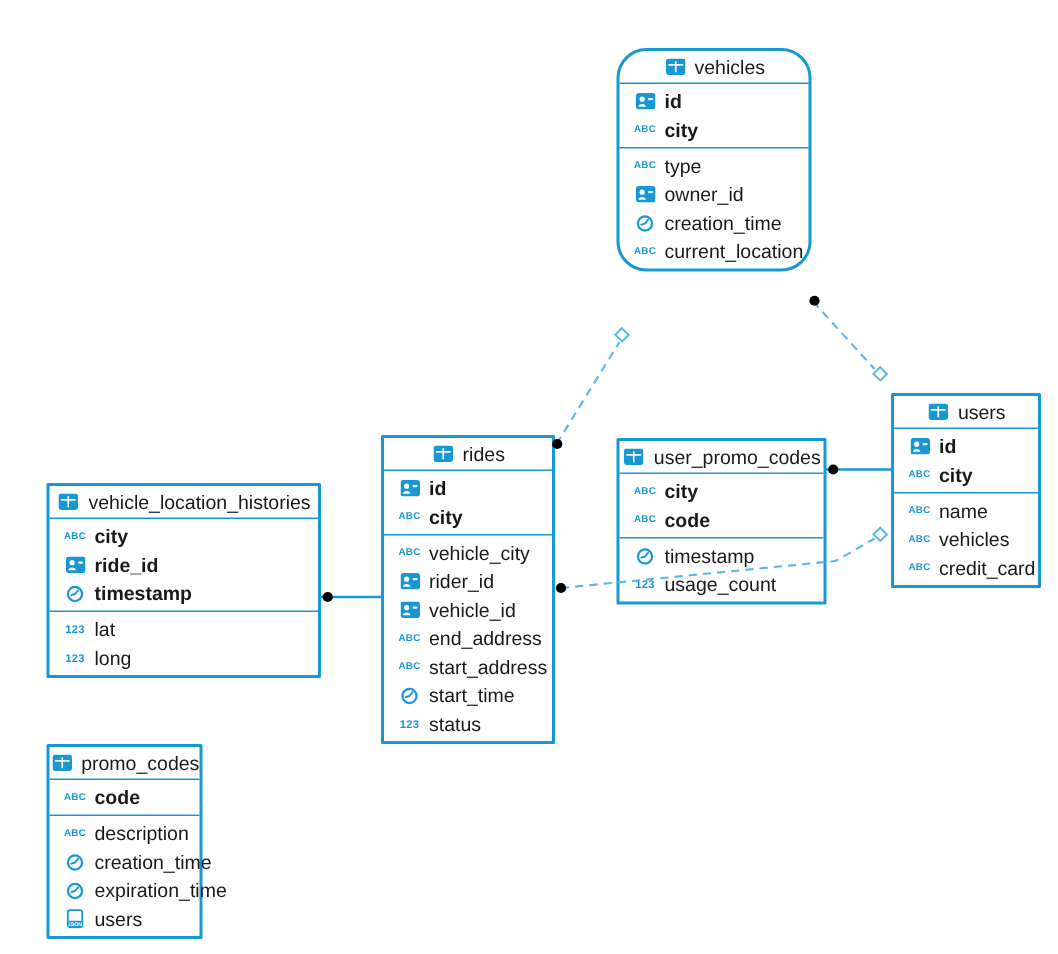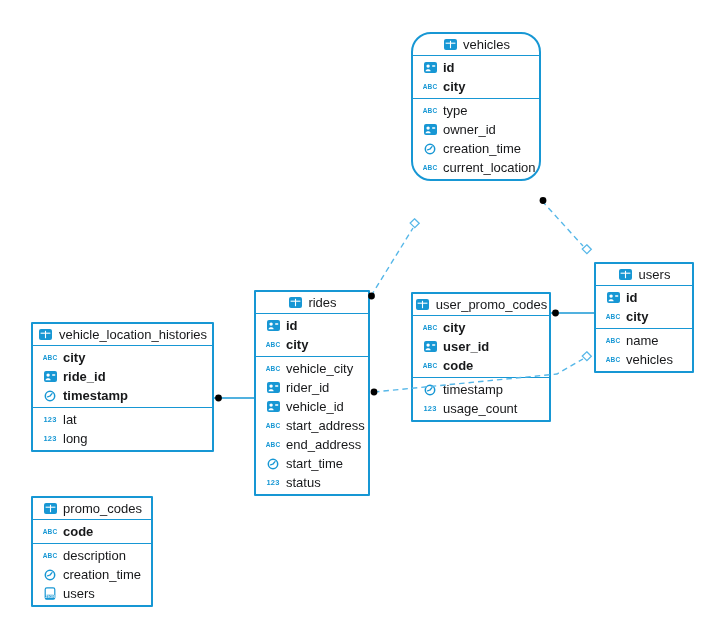--- a/index.html
+++ b/index.html
@@ -116,31 +116,20 @@
           </svg>
         </span>
       <span class="tname">user_promo_codes</span>
     </div>
     <div class="sect keys">
       <div class="row key">
         <span class="fi abc">ABC</span>
         <span class="fname">city</span>
       </div>
       <div class="row key">
-        <span class="fi">
-            <svg width="13" height="11" viewBox="0 0 13 11">
-              <rect width="13" height="11" rx="2" fill="#1797d4"></rect>
-              <circle cx="4.1" cy="4.1" r="1.7" fill="#fff"></circle>
-              <path d="M1.6 9.2 C1.6 6.6 6.6 6.6 6.6 9.2 Z" fill="#fff"></path>
-              <rect x="8" y="3.3" width="3.4" height="1.5" rx="0.75" fill="#fff"></rect>
-            </svg>
-          </span>
-        <span class="fname">user_id</span>
-      </div>
-      <div class="row key">
         <span class="fi abc">ABC</span>
         <span class="fname">code</span>
       </div>
     </div>
     <div class="sect">
       <div class="row">
         <span class="fi">
             <svg width="12" height="12" viewBox="0 0 12 12">
               <circle cx="6" cy="6" r="4.7" fill="none" stroke="#1797d4" stroke-width="1.5"></circle>
               <path d="M6 6 L8 3.6 M6 6 L3.6 6.8" stroke="#1797d4" stroke-width="1.3" fill="none" stroke-linecap="round"></path>
@@ -185,20 +174,24 @@
     </div>
     <div class="sect">
       <div class="row">
         <span class="fi abc">ABC</span>
         <span class="fname">name</span>
       </div>
       <div class="row">
         <span class="fi abc">ABC</span>
         <span class="fname">vehicles</span>
       </div>
+      <div class="row">
+        <span class="fi abc">ABC</span>
+        <span class="fname">credit_card</span>
+      </div>
     </div>
   </div>
 
   <div class="table" style="left:254px;top:290px;width:116px;">
     <div class="thead">
       <span class="fi">
           <svg width="13" height="11" viewBox="0 0 13 11">
             <rect width="13" height="11" rx="2" fill="#1797d4"></rect>
             <line x1="1.6" y1="4.2" x2="11.4" y2="4.2" stroke="#fff" stroke-width="1.1"></line>
             <line x1="6.5" y1="1.8" x2="6.5" y2="9.2" stroke="#fff" stroke-width="1.1"></line>
@@ -245,25 +238,25 @@
               <rect width="13" height="11" rx="2" fill="#1797d4"></rect>
               <circle cx="4.1" cy="4.1" r="1.7" fill="#fff"></circle>
               <path d="M1.6 9.2 C1.6 6.6 6.6 6.6 6.6 9.2 Z" fill="#fff"></path>
               <rect x="8" y="3.3" width="3.4" height="1.5" rx="0.75" fill="#fff"></rect>
             </svg>
           </span>
         <span class="fname">vehicle_id</span>
       </div>
       <div class="row">
         <span class="fi abc">ABC</span>
+        <span class="fname">end_address</span>
+      </div>
+      <div class="row">
+        <span class="fi abc">ABC</span>
         <span class="fname">start_address</span>
-      </div>
-      <div class="row">
-        <span class="fi abc">ABC</span>
-        <span class="fname">end_address</span>
       </div>
       <div class="row">
         <span class="fi">
             <svg width="12" height="12" viewBox="0 0 12 12">
               <circle cx="6" cy="6" r="4.7" fill="none" stroke="#1797d4" stroke-width="1.5"></circle>
               <path d="M6 6 L8 3.6 M6 6 L3.6 6.8" stroke="#1797d4" stroke-width="1.3" fill="none" stroke-linecap="round"></path>
             </svg>
           </span>
         <span class="fname">start_time</span>
       </div>
@@ -316,21 +309,21 @@
         <span class="fi num">123</span>
         <span class="fname">lat</span>
       </div>
       <div class="row">
         <span class="fi num">123</span>
         <span class="fname">long</span>
       </div>
     </div>
   </div>
 
-  <div class="table" style="left:31px;top:496px;width:122px;">
+  <div class="table" style="left:31px;top:496px;width:104px;">
     <div class="thead">
       <span class="fi">
           <svg width="13" height="11" viewBox="0 0 13 11">
             <rect width="13" height="11" rx="2" fill="#1797d4"></rect>
             <line x1="1.6" y1="4.2" x2="11.4" y2="4.2" stroke="#fff" stroke-width="1.1"></line>
             <line x1="6.5" y1="1.8" x2="6.5" y2="9.2" stroke="#fff" stroke-width="1.1"></line>
           </svg>
         </span>
       <span class="tname">promo_codes</span>
     </div>
@@ -346,20 +339,29 @@
         <span class="fname">description</span>
       </div>
       <div class="row">
         <span class="fi">
             <svg width="12" height="12" viewBox="0 0 12 12">
               <circle cx="6" cy="6" r="4.7" fill="none" stroke="#1797d4" stroke-width="1.5"></circle>
               <path d="M6 6 L8 3.6 M6 6 L3.6 6.8" stroke="#1797d4" stroke-width="1.3" fill="none" stroke-linecap="round"></path>
             </svg>
           </span>
         <span class="fname">creation_time</span>
+      </div>
+      <div class="row">
+        <span class="fi">
+            <svg width="12" height="12" viewBox="0 0 12 12">
+              <circle cx="6" cy="6" r="4.7" fill="none" stroke="#1797d4" stroke-width="1.5"></circle>
+              <path d="M6 6 L8 3.6 M6 6 L3.6 6.8" stroke="#1797d4" stroke-width="1.3" fill="none" stroke-linecap="round"></path>
+            </svg>
+          </span>
+        <span class="fname">expiration_time</span>
       </div>
       <div class="row">
         <span class="fi">
             <svg width="12" height="13" viewBox="0 0 12 13">
               <rect x="1.2" y="0.8" width="9.6" height="11.4" rx="1.6" fill="none" stroke="#1797d4" stroke-width="1.2"></rect>
               <rect x="1.2" y="7.8" width="9.6" height="4.4" rx="1.6" fill="#1797d4"></rect>
               <text x="6" y="11.2" text-anchor="middle" font-size="3.5" font-weight="bold" fill="#fff">JSON</text>
             </svg>
           </span>
         <span class="fname">users</span>

